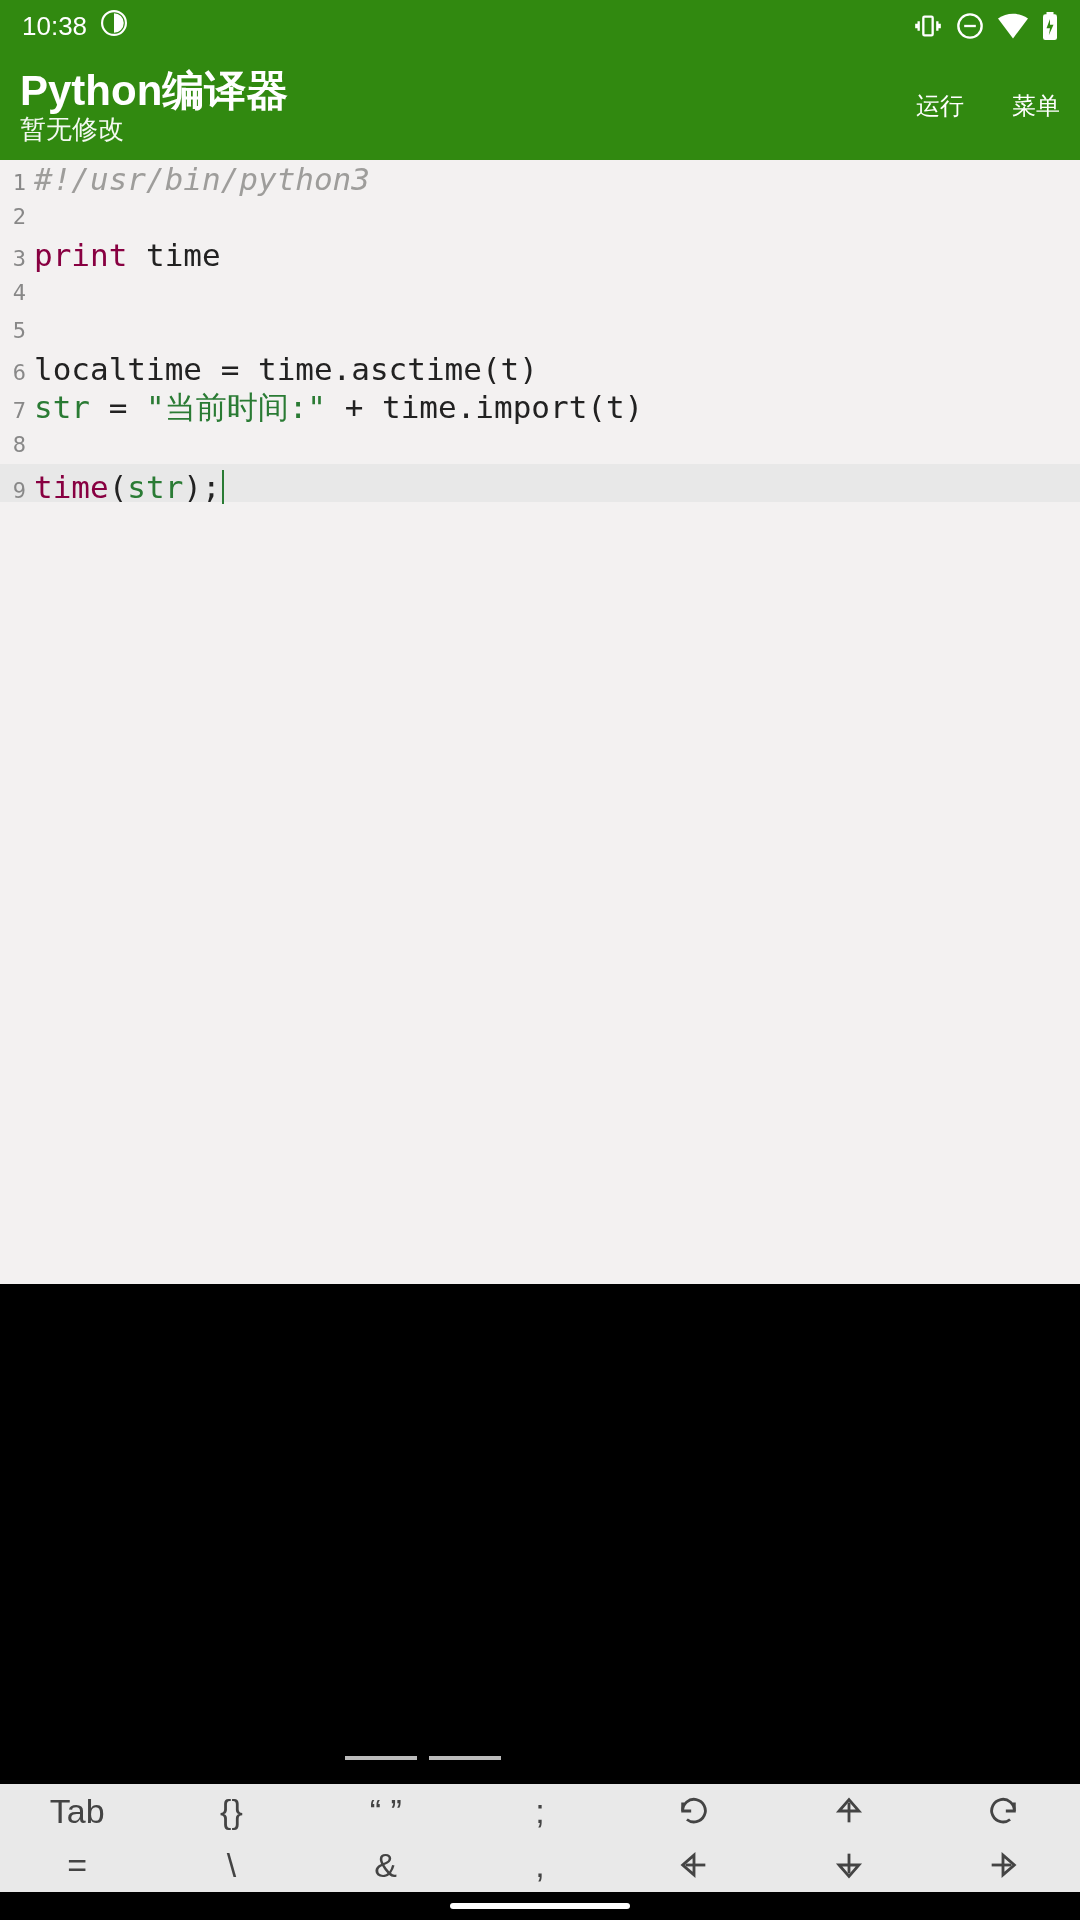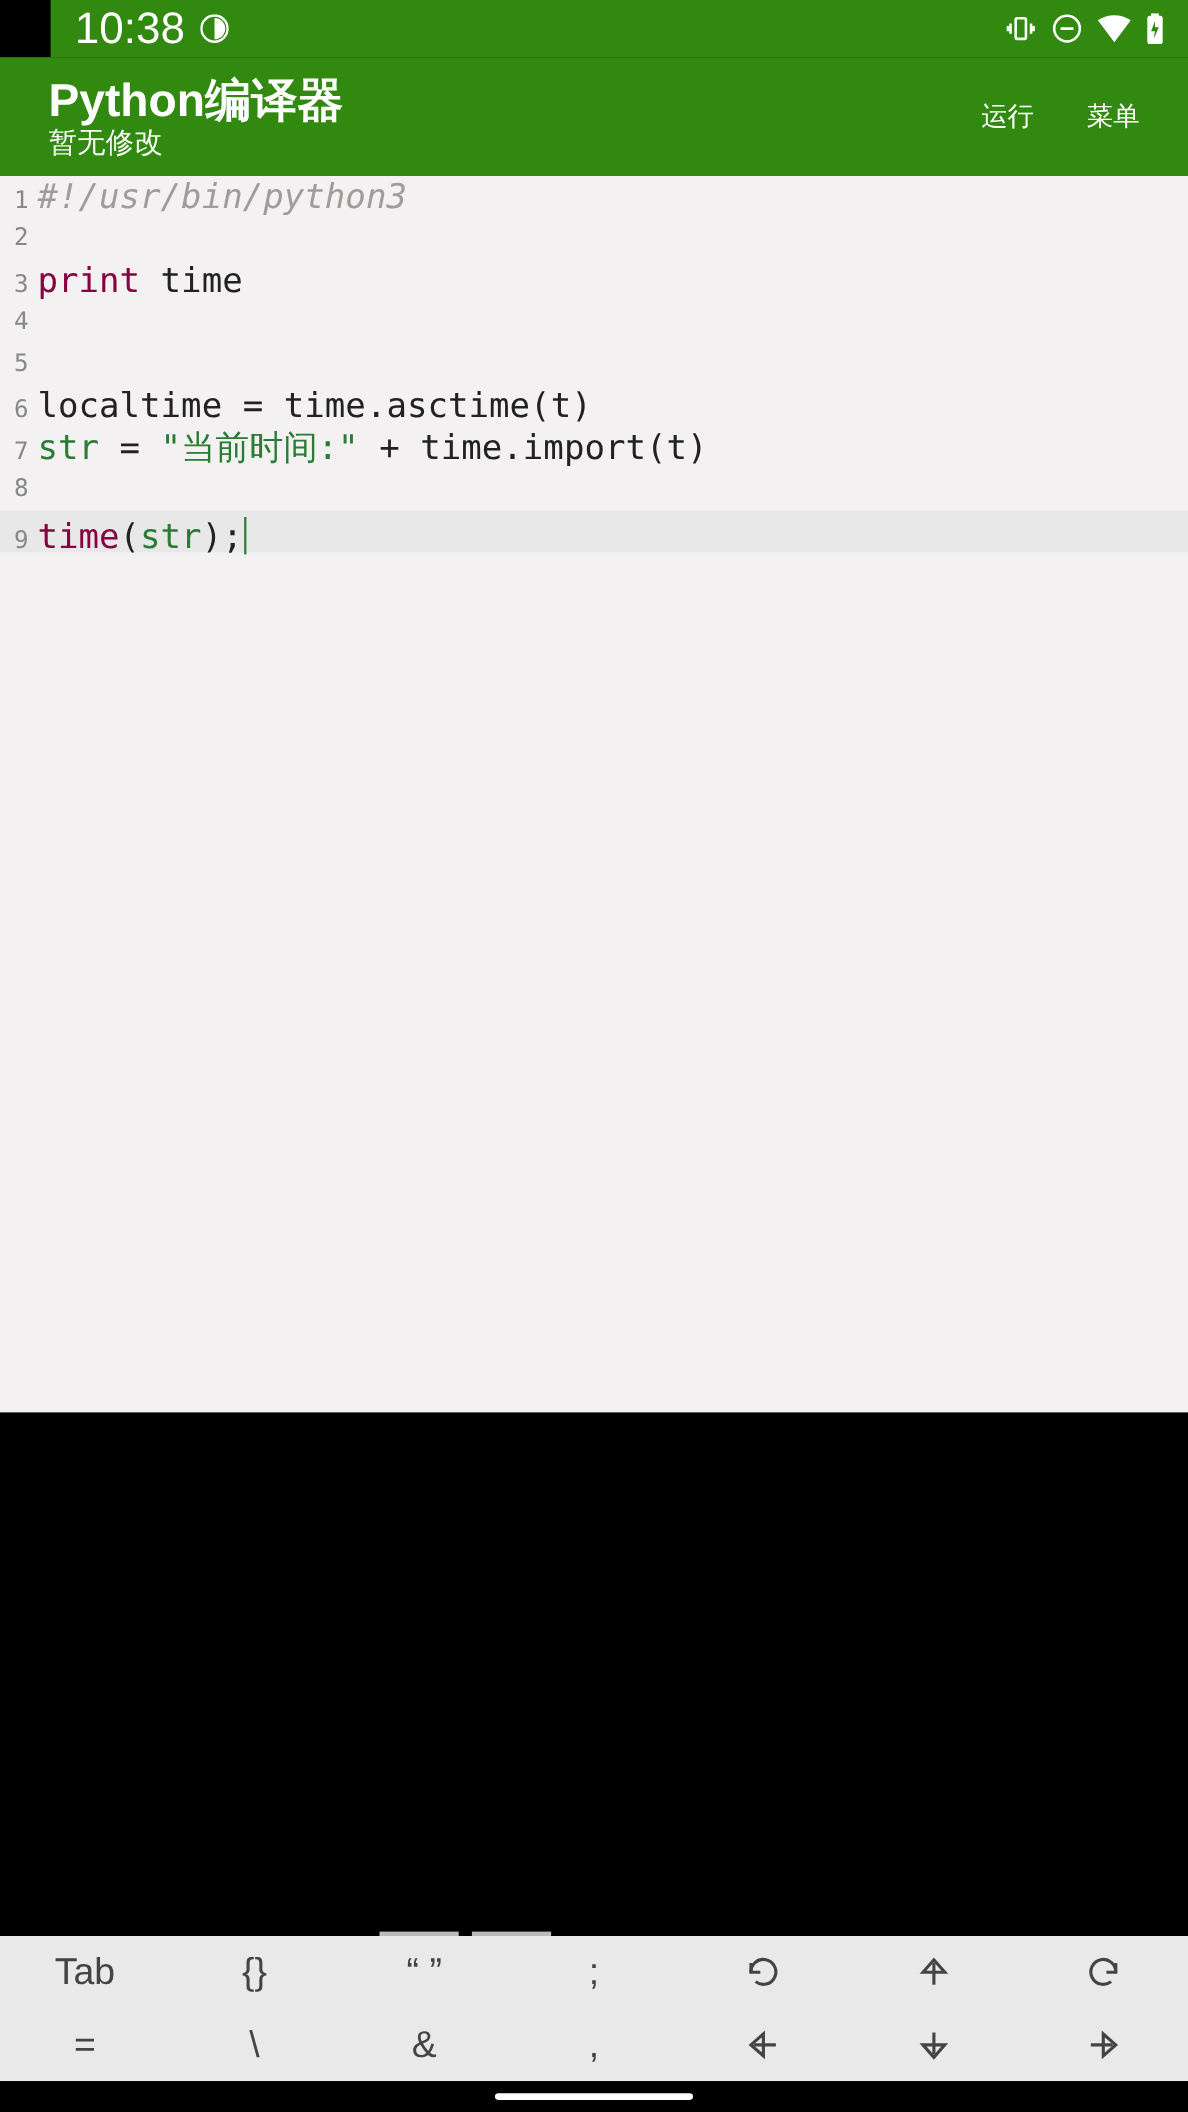--- a/index.html
+++ b/index.html
@@ -12,35 +12,34 @@
     position: relative;
   }
   .status-bar {
     height: 52px;
     background: #318910;
     color: #fff;
     display: flex;
     align-items: center;
     justify-content: space-between;
     padding: 0 22px;
-    font-size: 40px;
+    font-size: 26px;
     font-weight: 500;
-    margin-left: 46px;
   }
   .status-left { display: flex; align-items: center; gap: 14px; }
   .status-right { display: flex; align-items: center; gap: 14px; }
   .status-right svg { display: block; }
   .app-bar {
     height: 108px;
     background: #318910;
     color: #fff;
     display: flex;
     align-items: center;
     justify-content: space-between;
-    padding: 0 44px;
+    padding: 0 20px;
   }
   .app-bar-left { display: flex; flex-direction: column; }
   .app-title { font-size: 42px; font-weight: 600; line-height: 1.15; }
   .app-subtitle { font-size: 26px; opacity: 0.95; line-height: 1.15; }
   .app-bar-right { display: flex; align-items: center; gap: 48px; }
   .app-action { font-size: 24px; font-weight: 400; }
   .editor {
     background: #f3f1f1;
     height: 1124px;
     font-family: "Menlo", "Consolas", "DejaVu Sans Mono", monospace;
@@ -78,21 +77,21 @@
     height: 34px;
     background: #2a7b34;
     position: relative;
     top: 6px;
     margin-left: 1px;
   }
   .sym-bar {
     position: absolute;
     left: 0; right: 0;
     bottom: 28px;
-    height: 132px;
+    height: 108px;
     background: #e9e9e9;
     display: flex;
     flex-direction: column;
   }
   .sym-row {
     flex: 1;
     display: flex;
   }
   .sym-key {
     flex: 1;

